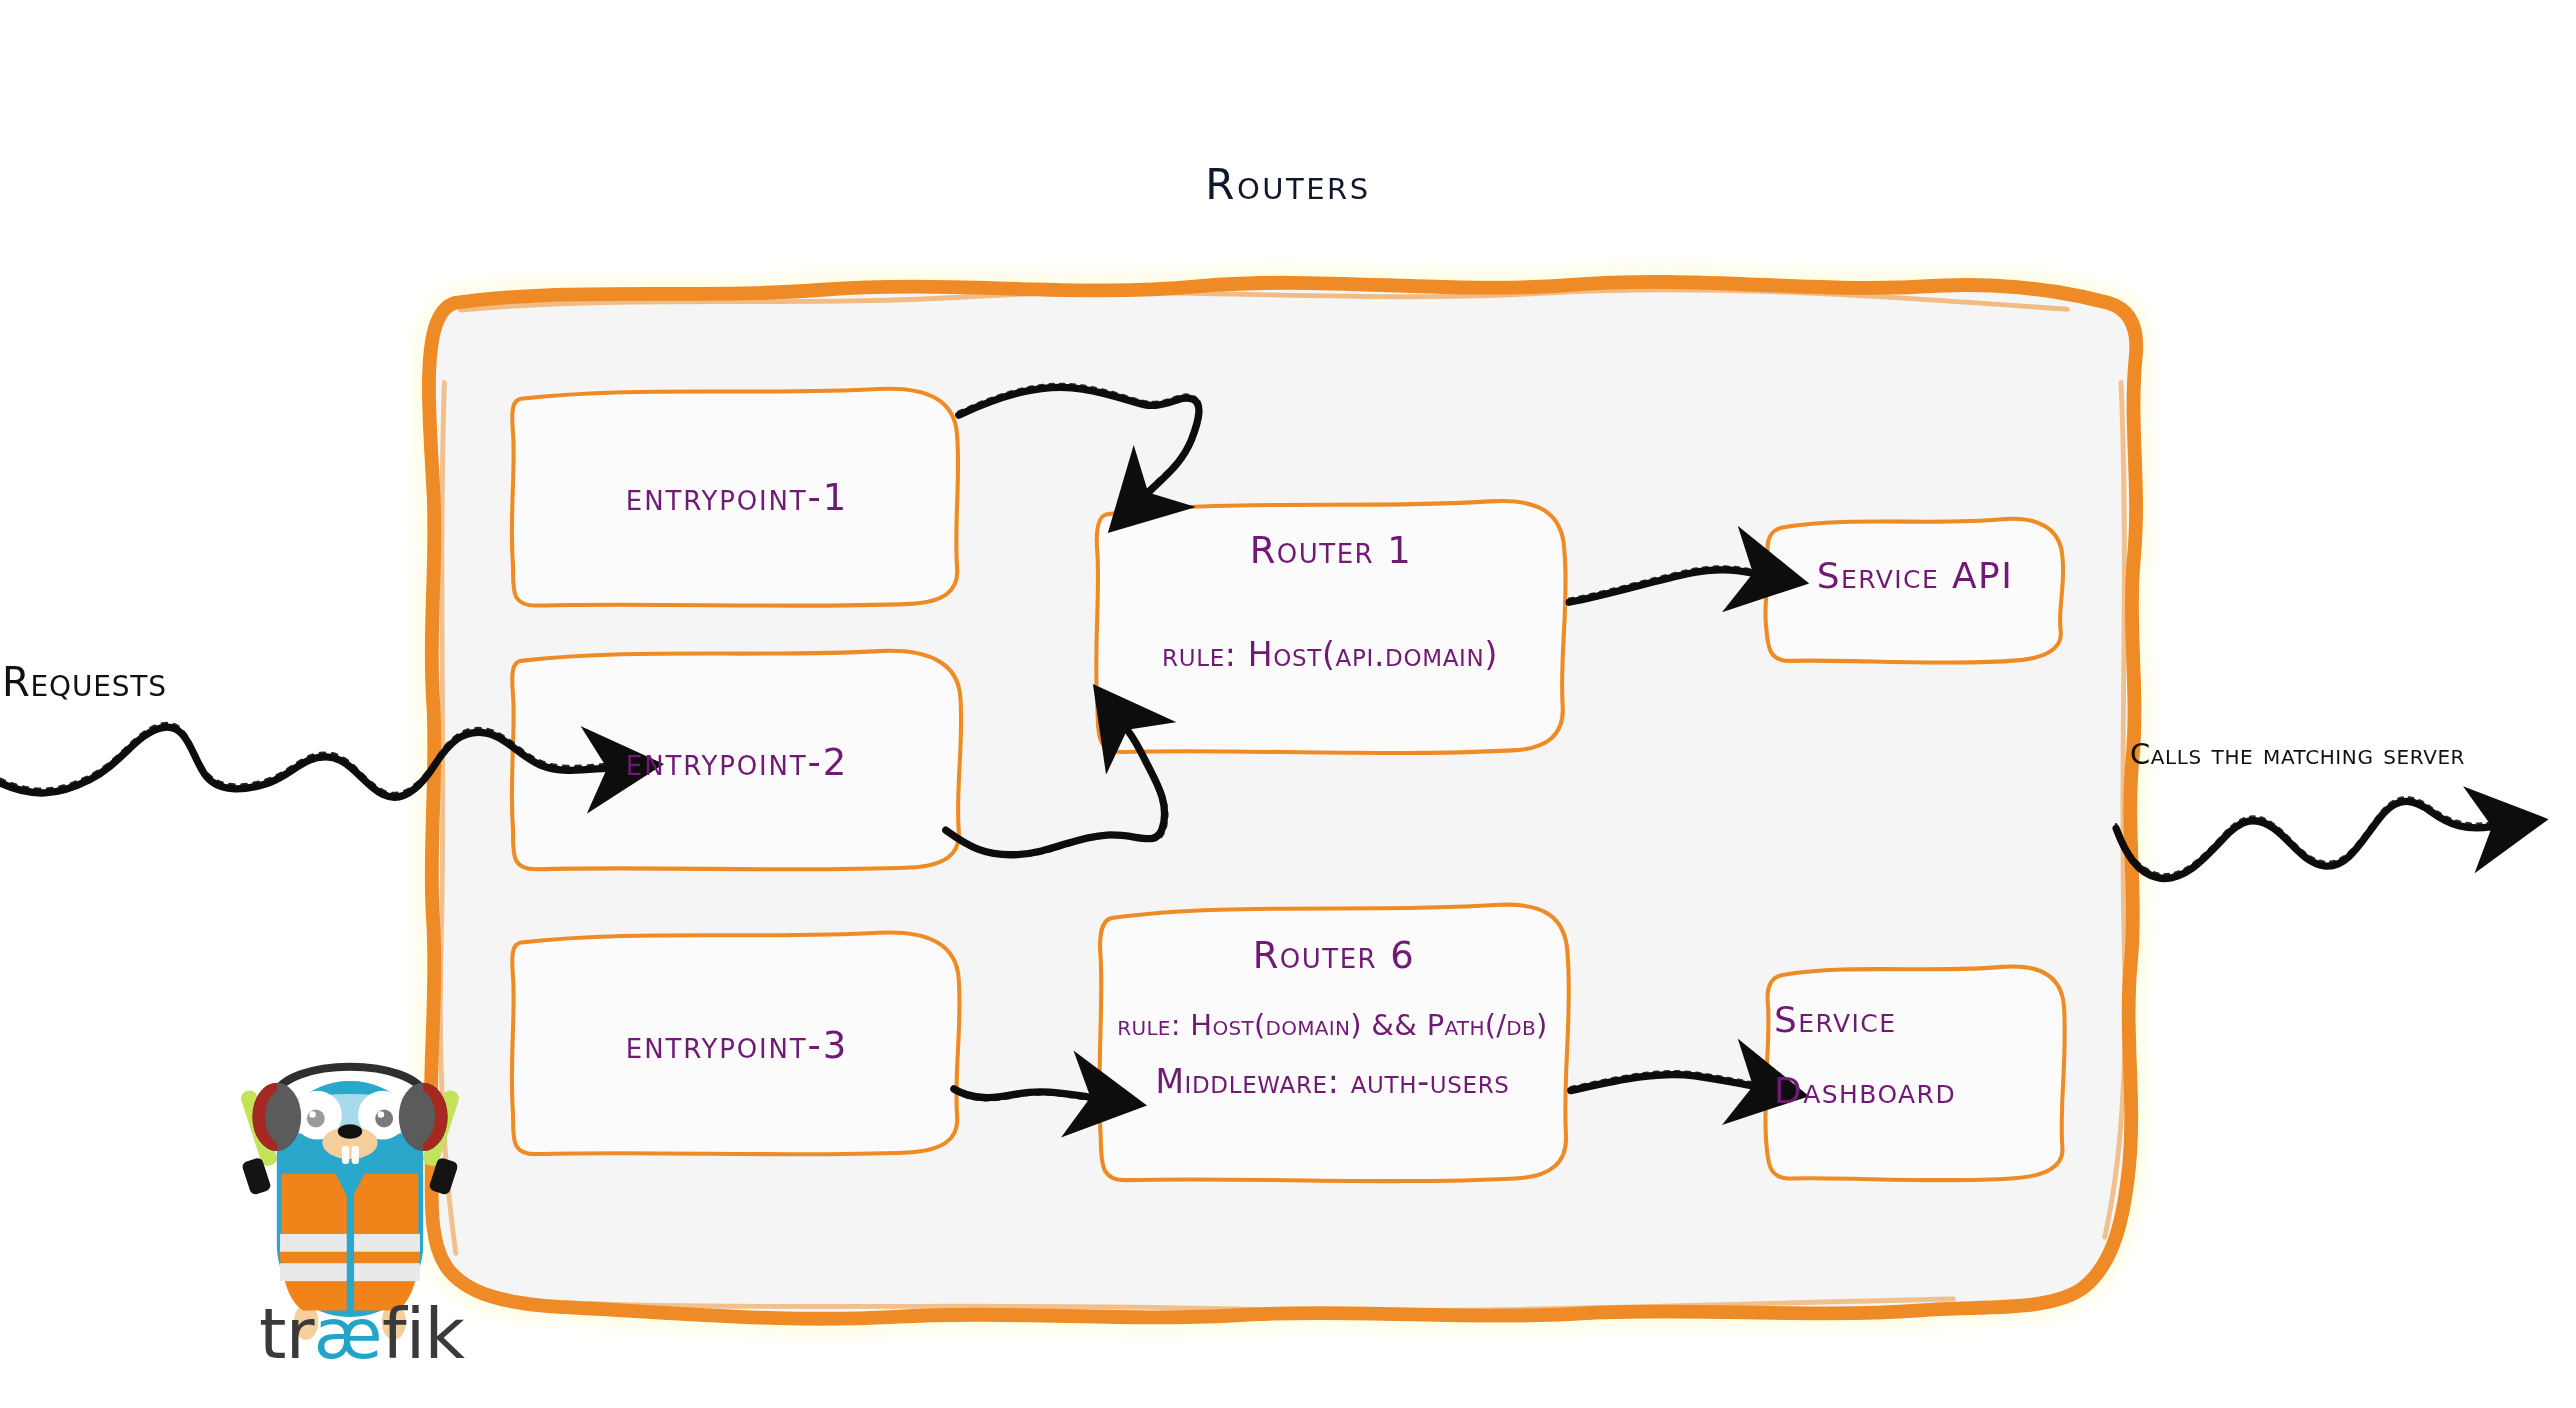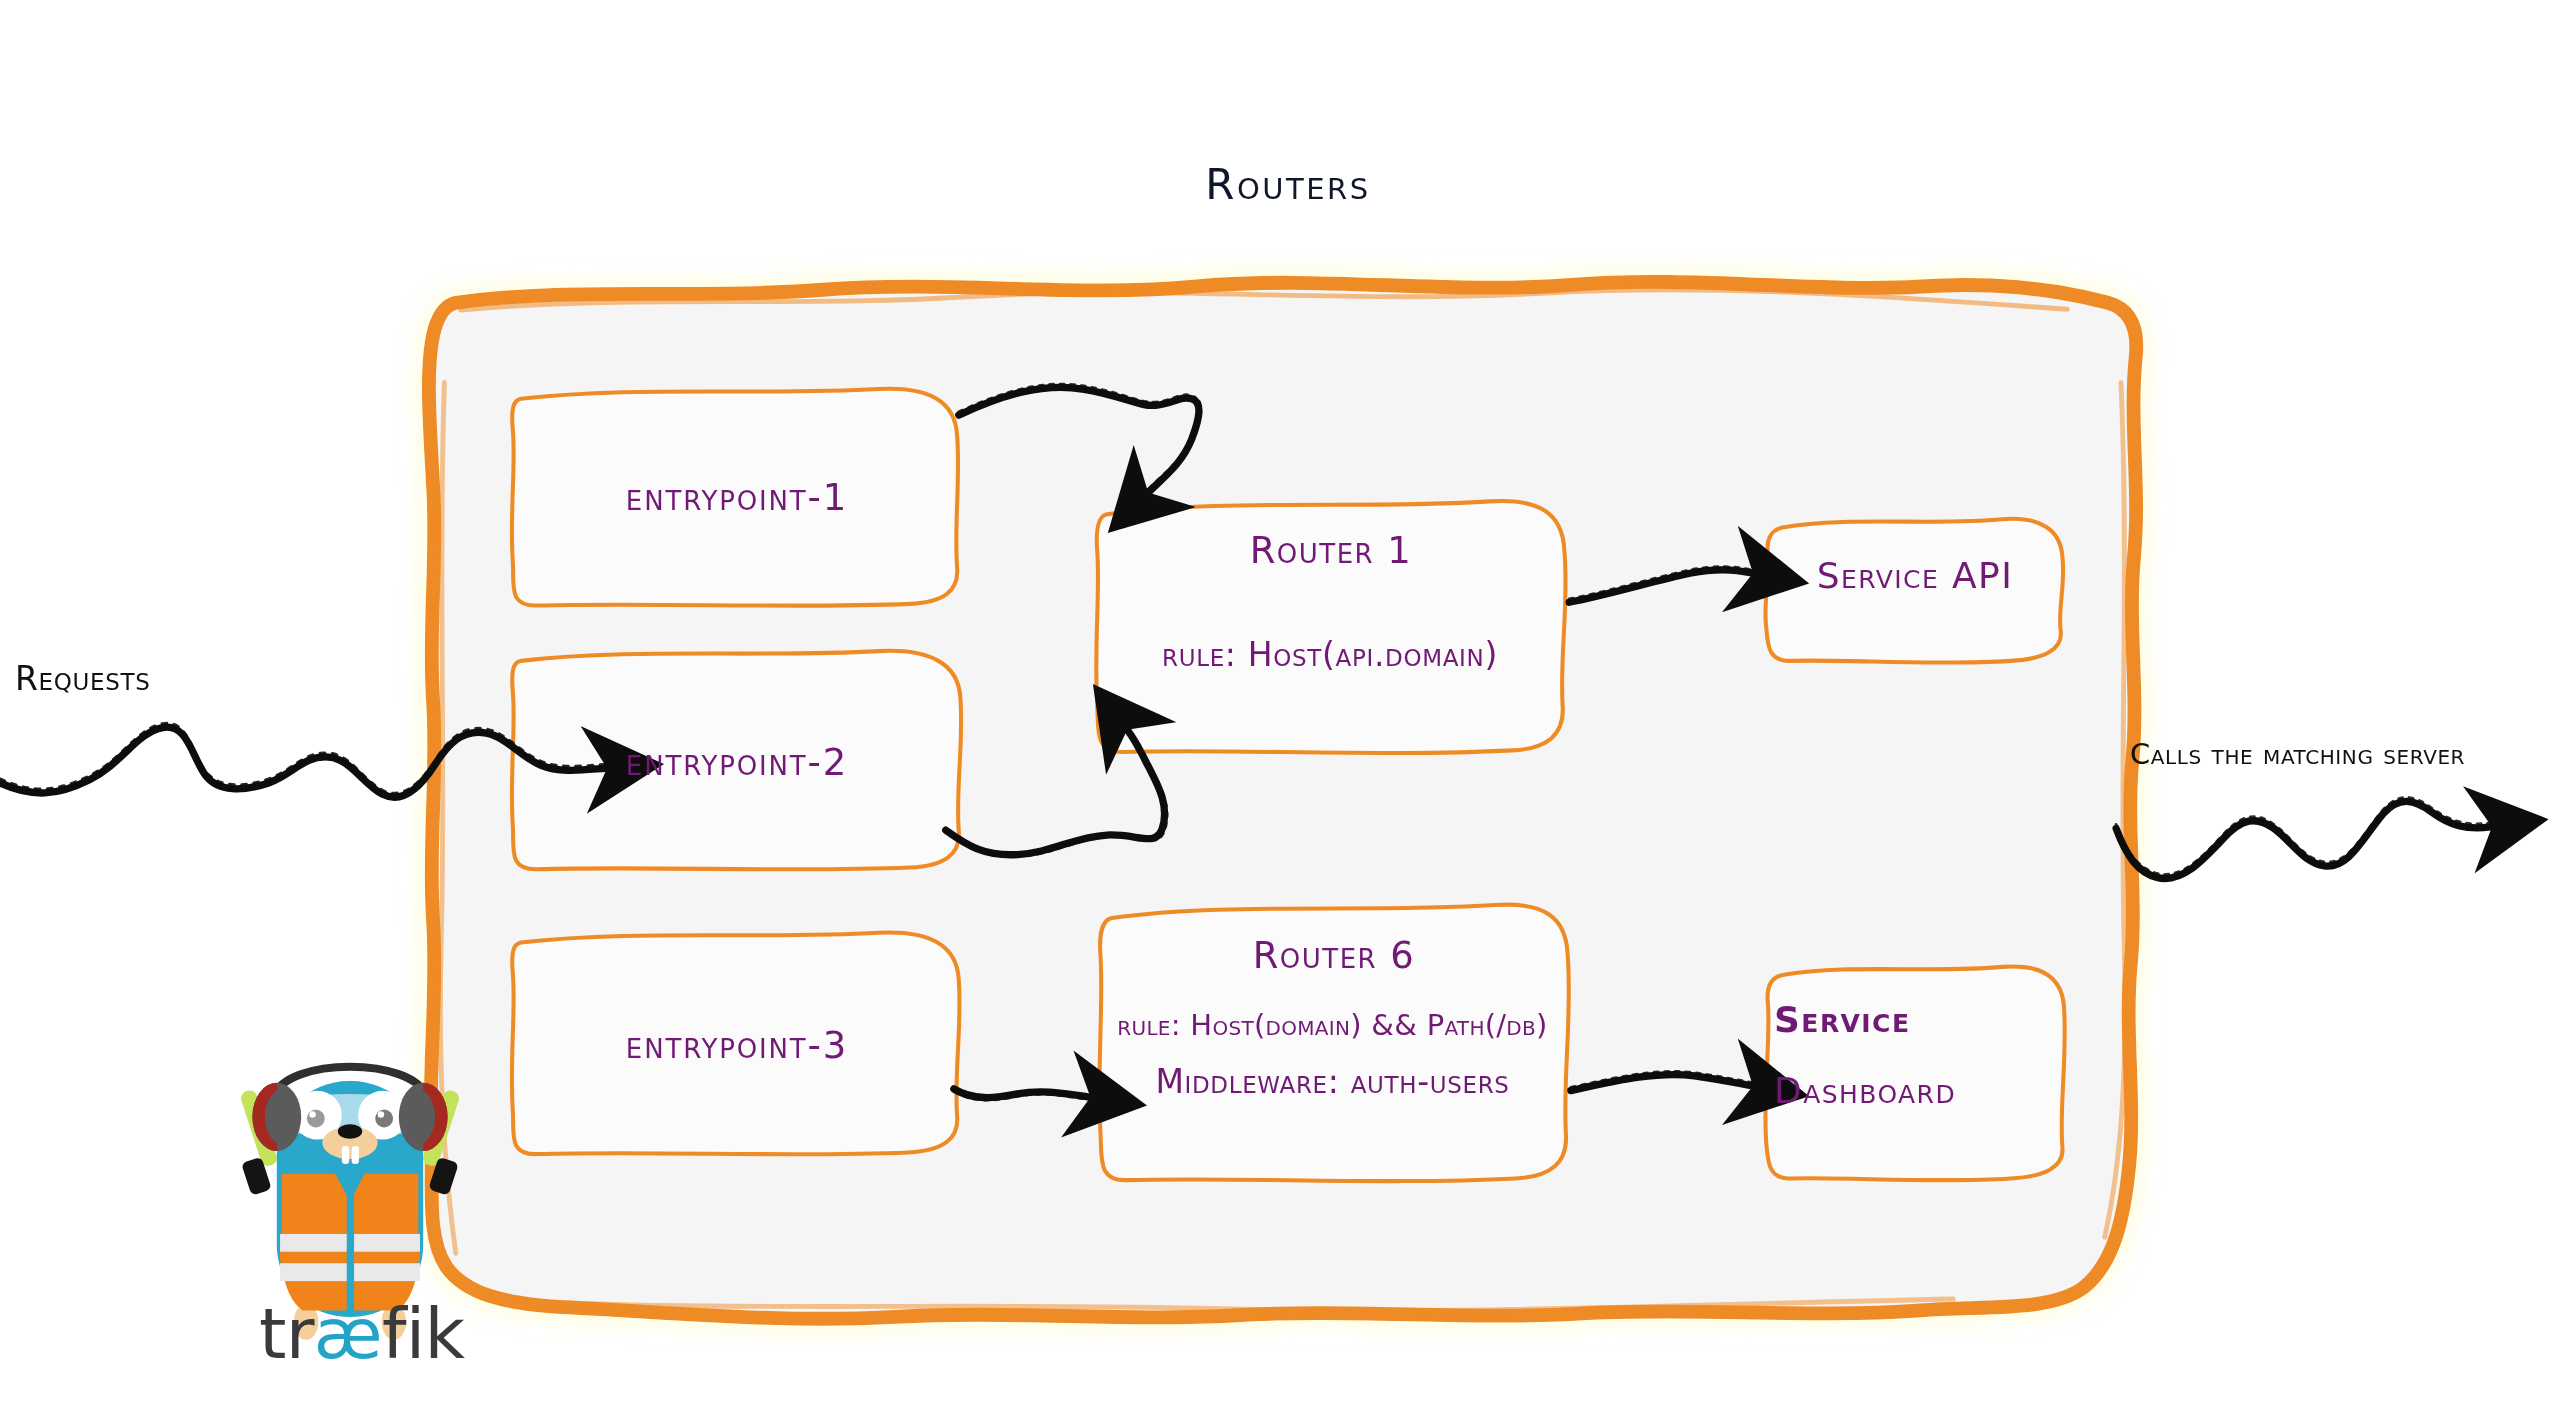--- a/index.html
+++ b/index.html
@@ -44,23 +44,23 @@
   #routers-title .t {
     font-size: 42px;
     font-variant: small-caps;
     letter-spacing: 0.06em;
     color: #0f172a;
   }
 
   
   #requests-label {
     position: absolute;
-    left: 15px;
+    left: 2px;
     top: 659px;
-    font-size: 33px;
+    font-size: 40px;
   }
   #calls-label {
     position: absolute;
     left: 2130px;
     top: 737px;
     font-size: 29px;
   }
 
   
   svg.layer {
@@ -363,21 +363,21 @@
 
   <div class="box-label hand rt-title" style="left:1097px; top:529px; width:468px;">Router 1</div>
   <div class="box-label hand rt-line" style="left:1082px; top:635px; width:496px;">rule: Host(api.domain)</div>
 
   <div class="box-label hand rt-title" style="left:1100px; top:934px; width:468px;">Router 6</div>
   <div class="box-label hand rt-line-sm" style="left:1082px; top:1008px; width:501px;">rule: Host(domain) &amp;&amp; Path(/db)</div>
   <div class="box-label hand rt-line" style="left:1082px; top:1062px; width:501px;">Middleware: auth-users</div>
 
   <div class="box-label hand svc-label" style="left:1766px; top:555px; width:298px;">Service API</div>
 
-  <div class="box-label hand svc-label" style="left:1774px; top:999px; width:282px; text-align:left;font-weight:bold;">Service</div>
+  <div class="box-label hand svc-label" style="left:1774px; top:999px; width:282px; text-align:left;">Service</div>
   <div class="box-label hand svc-label" style="left:1774px; top:1070px; width:282px; text-align:left;">Dashboard</div>
 
   <div class="hand" id="requests-label">Requests</div>
   <div class="hand" id="calls-label">Calls the matching server</div>
 
   <svg id="traefik-logo" viewBox="0 0 300 450">
 
     <g>
       <rect x="28" y="58" width="20" height="96" rx="9" fill="#c2e35a" transform="rotate(-18 38 106)"></rect>
       <rect x="22" y="144" width="26" height="42" rx="7" fill="#141414" transform="rotate(-18 35 165)"></rect>

